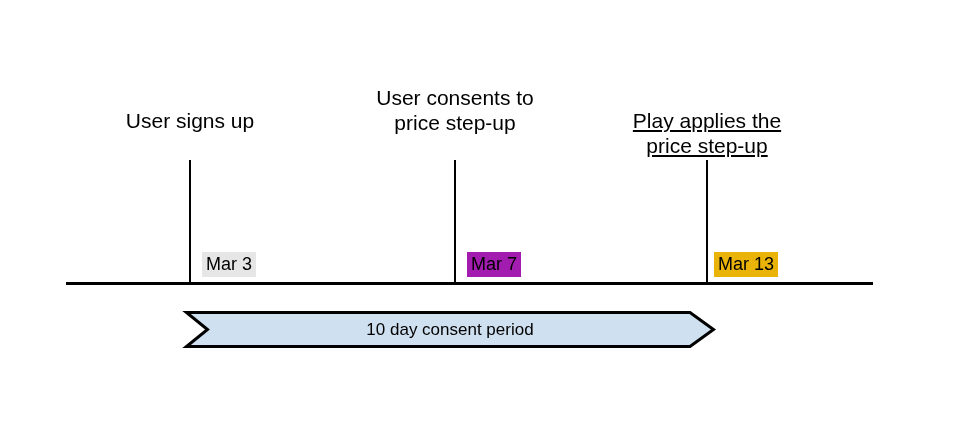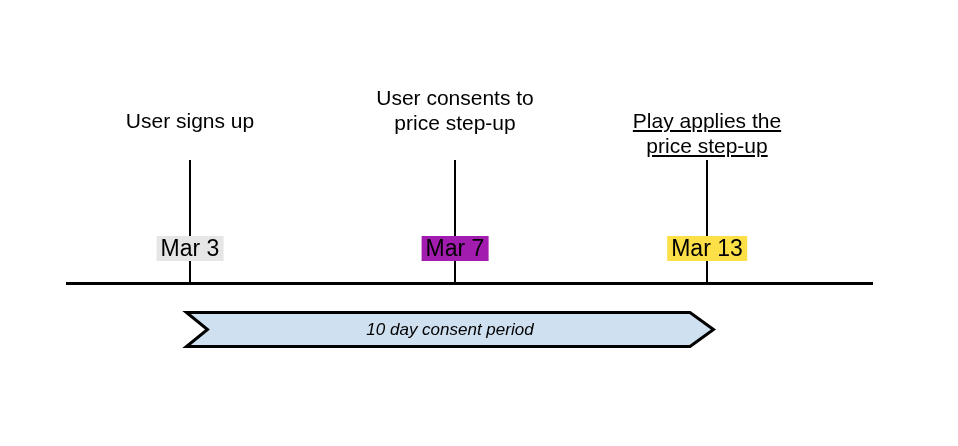--- a/index.html
+++ b/index.html
@@ -57,27 +57,28 @@
     left: -1px;
     top: 160px;
     width: 2px;
     height: 124px;
     background: #000000;
   }
 
   .event-date {
     position: absolute;
     transform: translateX(-50%);
-    top: 236px;
+    top: 252px;
     white-space: nowrap;
     background: #e6e6e6;
     color: #000000;
-    font-size: 23px;
+    font-size: 18px;
     line-height: 22px;
     padding: 1px 4px 2px 4px;
+    margin-left: 39px;
   }
 
   
   .banner {
     position: absolute;
     left: 185px;
     top: 310px;
     width: 530px;
     height: 38px;
   }
@@ -94,21 +95,20 @@
     width: 530px;
     height: 38px;
     display: flex;
     align-items: center;
     justify-content: center;
     font-size: 17px;
     line-height: 20px;
     color: #000000;
     white-space: nowrap;
     pointer-events: none;
-    font-style: italic;
   }
 </style>
 </head>
 <body>
 
 <div id="canvas">
 
   <div class="axis-line" style="left: 66px; width: 807px; top: 282px; background: rgb(0, 0, 0);"></div>
 
   <div class="event" style="left:190px;">
@@ -127,21 +127,21 @@
     <div class="event-tick" style="height: 123px;"></div>
     <div class="event-date" style="background: #a21caf;">Mar 7</div>
   </div>
 
   <div class="event" style="left:707px;">
     <div class="event-label" style="top:108px;text-decoration:underline;">
       <span class="line">Play applies the</span>
       <span class="line">price step-up</span>
     </div>
     <div class="event-tick" style="height: 123px;"></div>
-    <div class="event-date" style="background: #fde047;">Mar 13</div>
+    <div class="event-date" style="background: #eab308;">Mar 13</div>
   </div>
 
   <div class="banner" style="left: 185px; top: 311px; width: 530px; height: 37px;">
     <svg viewBox="0 0 530 37" preserveAspectRatio="none" style="width: 530px; height: 37px;">
       <polygon id="chevron-poly" points="1.5,1.5 505,1.5 528.5,18.5 505,35.5 1.5,35.5 22.5,18.5" fill="#cfe0f0" stroke="#000000" stroke-width="3" stroke-linejoin="miter"></polygon>
     </svg>
     <div class="banner-label" style="width: 530px; height: 37px;">10 day consent period</div>
   </div>
 
 </div>

